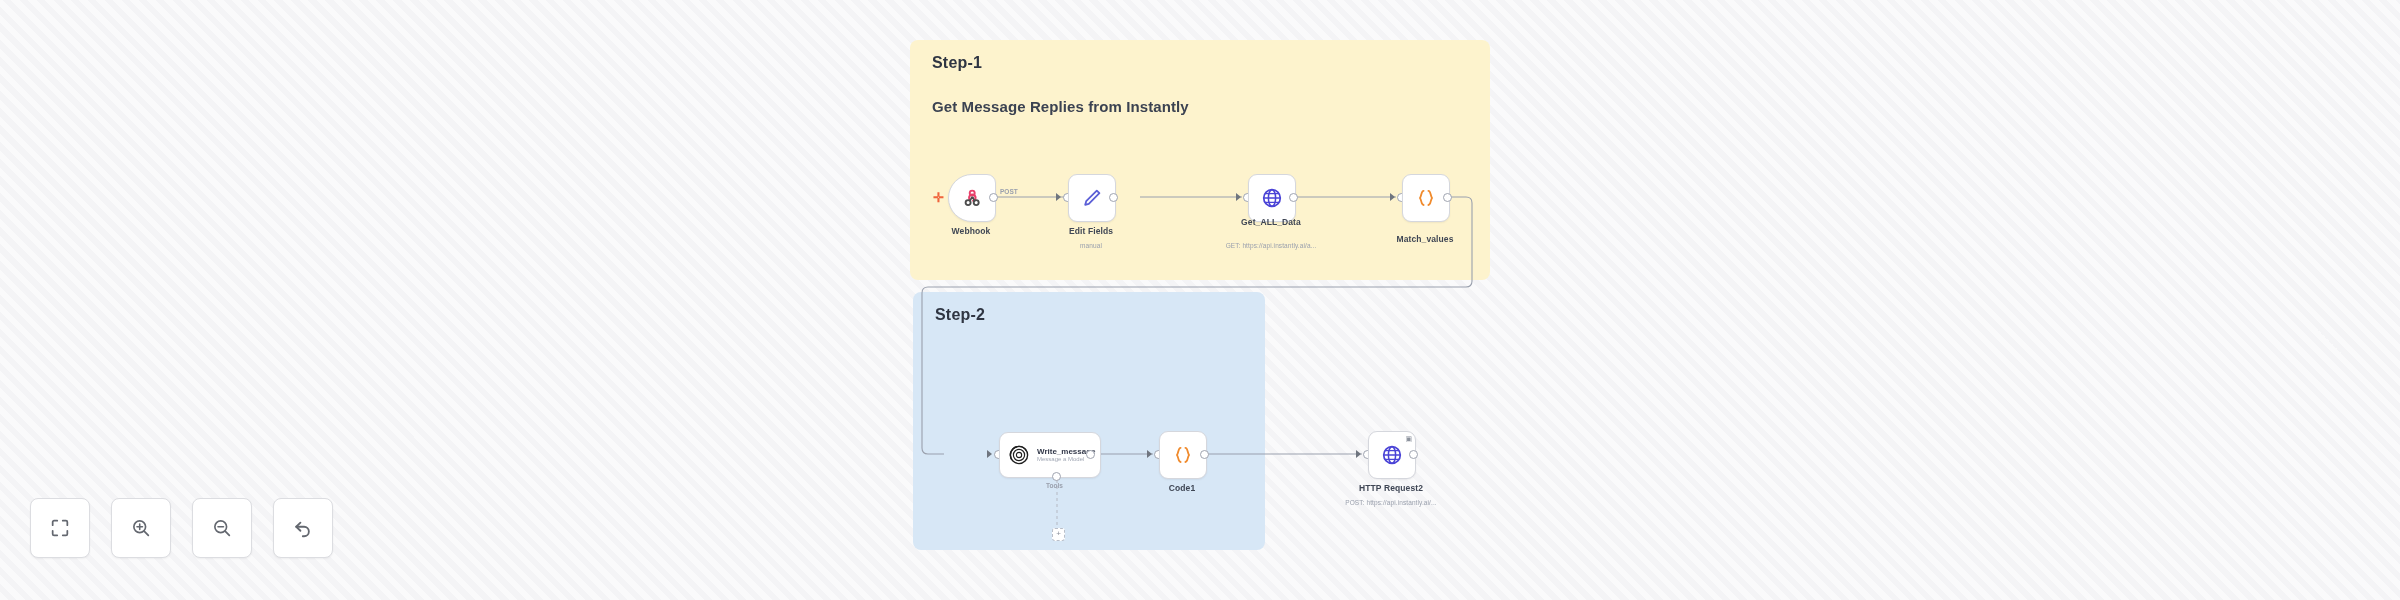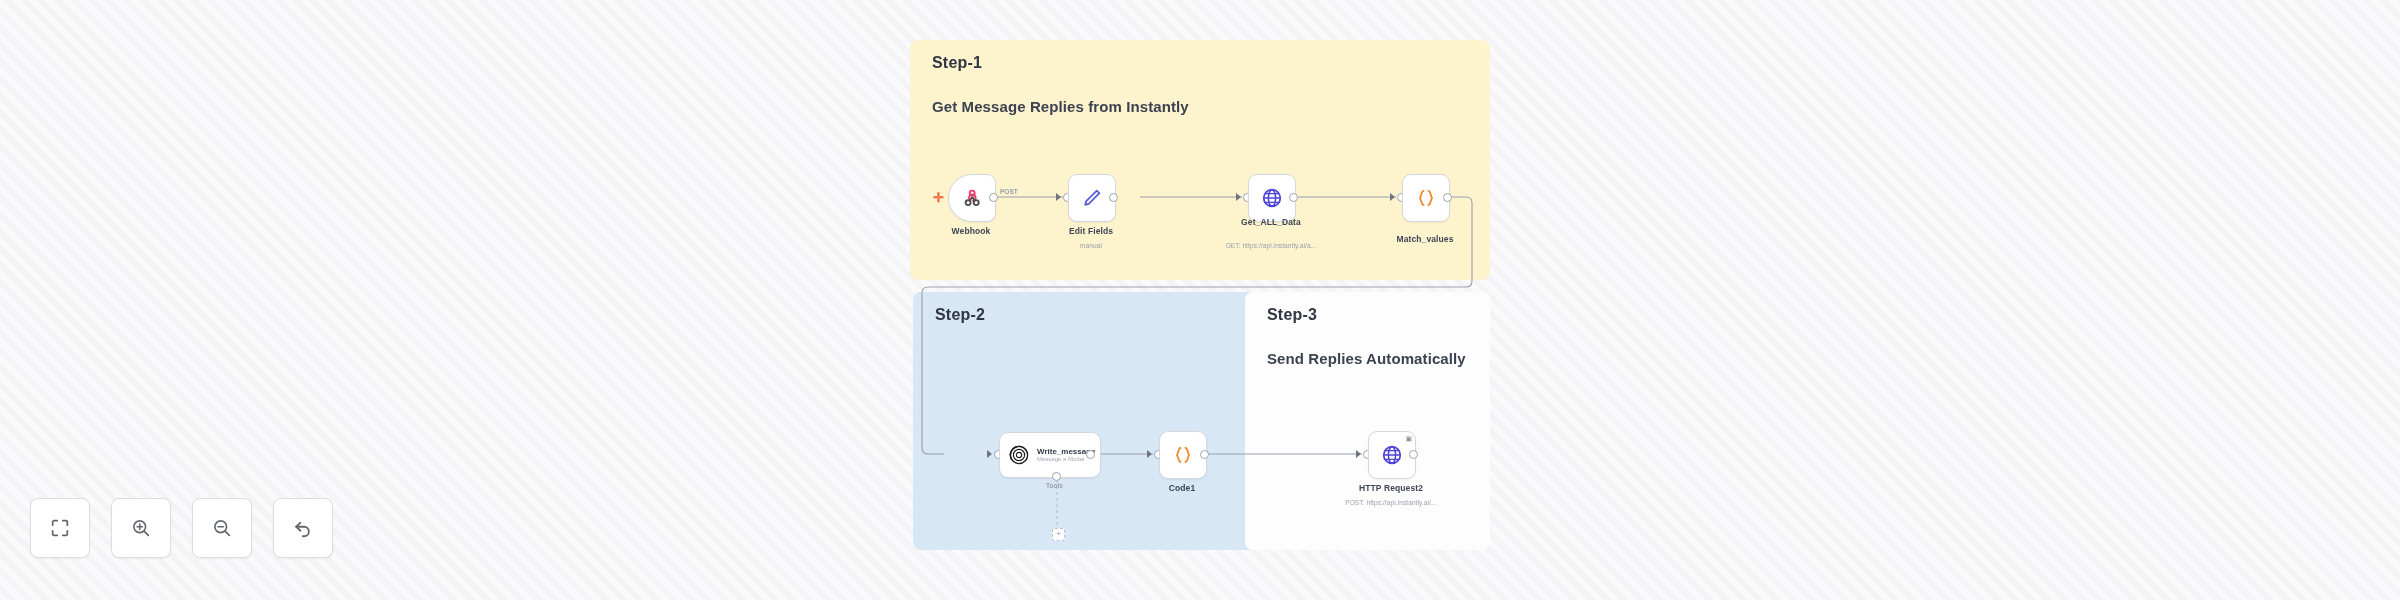--- a/index.html
+++ b/index.html
@@ -85,24 +85,20 @@
 
   <div class="panel" id="panel-step1">
     <div class="p-title">Step-1</div>
     <div class="p-sub">Get Message Replies from Instantly</div>
   </div>
 
   <div class="panel" id="panel-step2">
     <div class="p-title">Step-2</div>
   </div>
 
-  <div class="panel" id="panel-step3">
-    <div class="p-title">Step-3</div>
-    <div class="p-sub">Send Replies Automatically</div>
-  </div>
 
   <svg class="edges">
 
     <line x1="986" y1="197" x2="1088" y2="197" stroke="#9aa0ad" stroke-width="1.1"></line>
     <line x1="1140" y1="197" x2="1242" y2="197" stroke="#9aa0ad" stroke-width="1.1"></line>
     <line x1="1294" y1="197" x2="1396" y2="197" stroke="#9aa0ad" stroke-width="1.1"></line>
 
     <path d="M 1450 197 L 1466 197 Q 1472 197 1472 203 L 1472 281 Q 1472 287 1466 287
              L 928 287 Q 922 287 922 293 L 922 448 Q 922 454 928 454 L 944 454" fill="none" stroke="#9aa0ad" stroke-width="1.1"></path>
 

